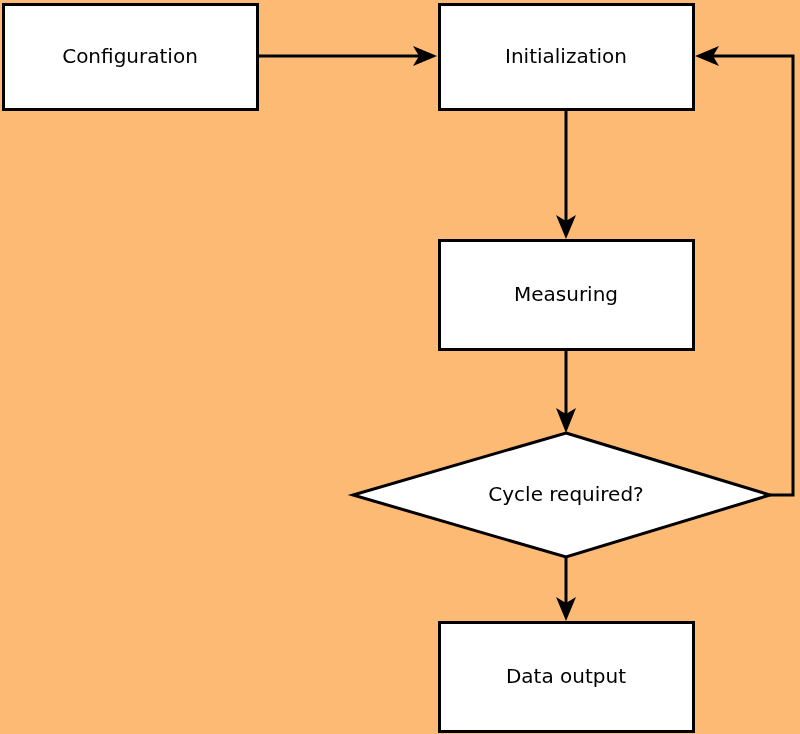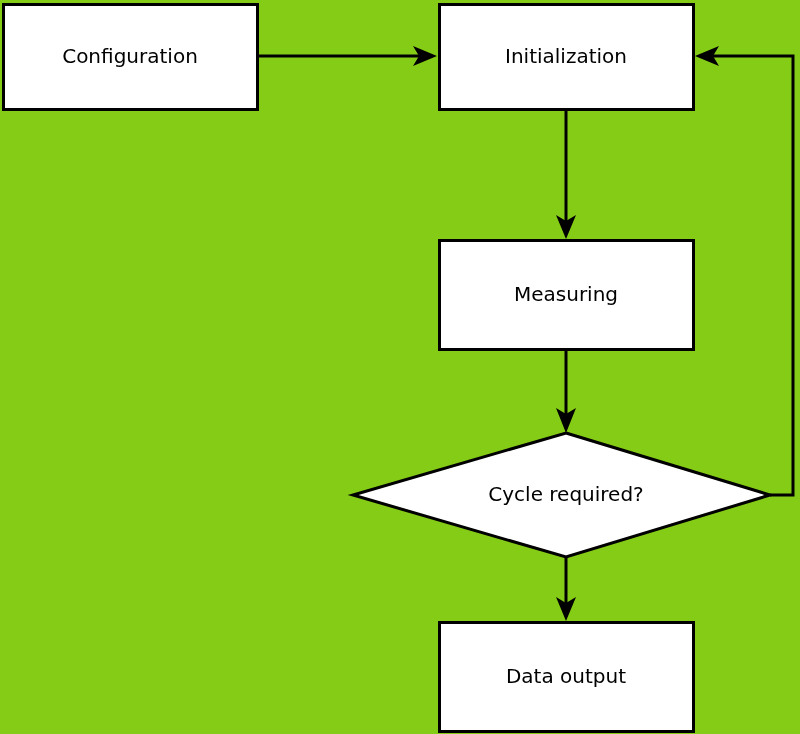--- a/index.html
+++ b/index.html
@@ -8,21 +8,21 @@
     padding: 0;
     background: #ffffff;
   }
   body {
     font-family: "DejaVu Sans", "Liberation Sans", sans-serif;
   }
   #canvas {
     position: relative;
     width: 800px;
     height: 734px;
-    background: #84cc16;
+    background: #fdba74;
     overflow: hidden;
   }
   #flow-svg {
     position: absolute;
     top: 0;
     left: 0;
     width: 800px;
     height: 734px;
     display: block;
   }

